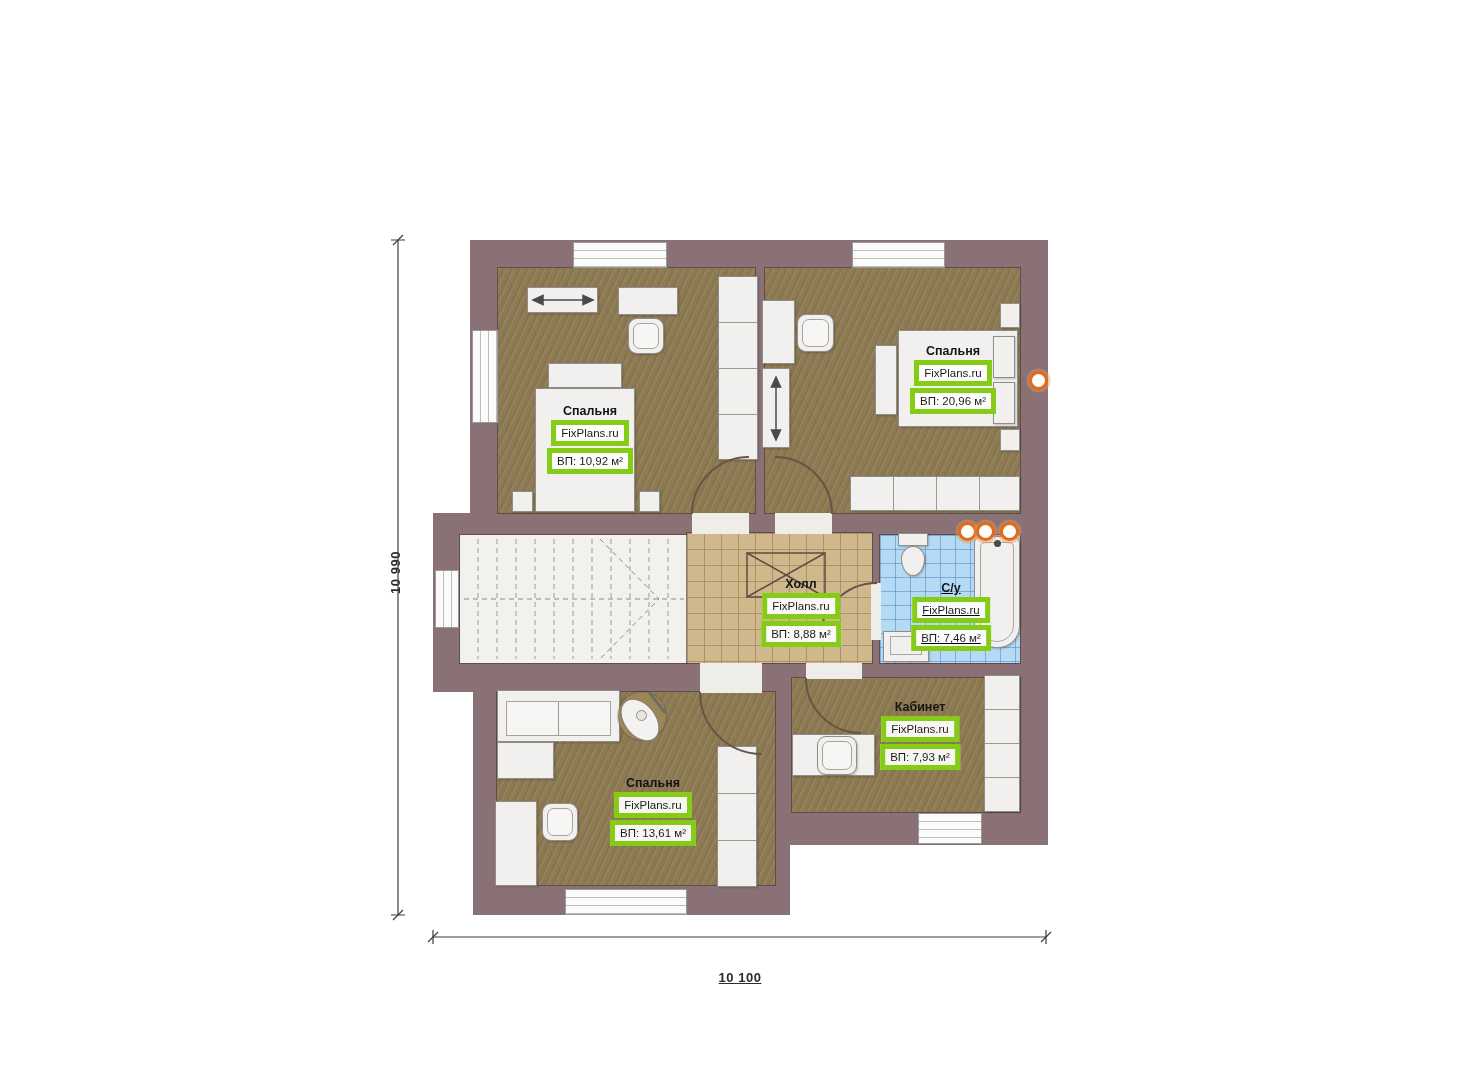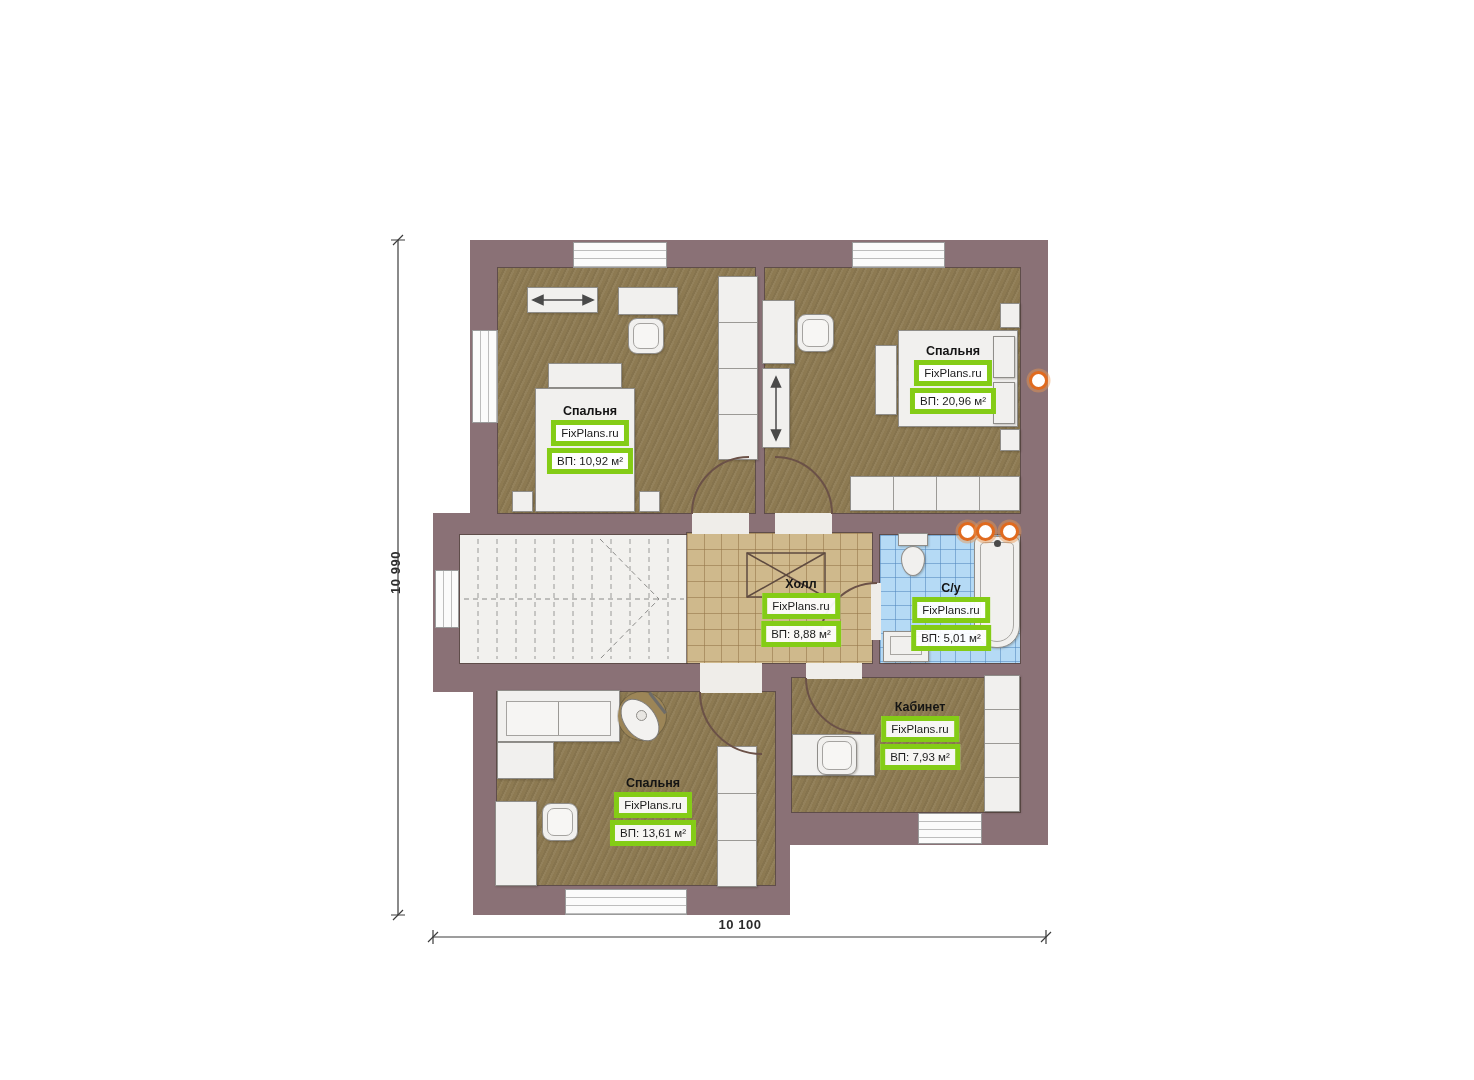--- a/index.html
+++ b/index.html
@@ -172,37 +172,37 @@
   <div class="room-label" style="left:953px;top:344px;">
     <div class="room-name">Спальня</div>
     <div class="tag">FixPlans.ru</div>
     <div class="tag">ВП: 20,96 м²</div>
   </div>
   <div class="room-label" style="left:781px;top:577px;margin-left:20px;">
     <div class="room-name">Холл</div>
     <div class="tag">FixPlans.ru</div>
     <div class="tag">ВП: 8,88 м²</div>
   </div>
-  <div class="room-label" style="left:951px;top:581px;">
+  <div class="room-label" style="left:951px;top:581px;text-decoration:underline;">
     <div class="room-name">С/у</div>
     <div class="tag">FixPlans.ru</div>
-    <div class="tag">ВП: 5,01 м²</div>
+    <div class="tag">ВП: 7,46 м²</div>
   </div>
   <div class="room-label" style="left:653px;top:776px;">
     <div class="room-name">Спальня</div>
     <div class="tag">FixPlans.ru</div>
     <div class="tag">ВП: 13,61 м²</div>
   </div>
   <div class="room-label" style="left:920px;top:700px;">
     <div class="room-name">Кабинет</div>
     <div class="tag">FixPlans.ru</div>
     <div class="tag">ВП: 7,93 м²</div>
   </div>
 
   <div class="dot" style="left:958px;top:522px;"></div>
   <div class="dot" style="left:976px;top:522px;"></div>
   <div class="dot" style="left:1000px;top:522px;"></div>
   <div class="dot" style="left:1029px;top:371px;"></div>
 
   <div class="dim-label" style="left:355px;top:565px;width:80px;transform:rotate(-90deg);">10 990</div>
-  <div class="dim-label" style="left:700px;top:917px;width:80px;">10 100</div>
+  <div class="dim-label" style="left:700px;top:970px;width:80px;text-decoration:underline;">10 100</div>
 
 </div>
 
 </body></html>

